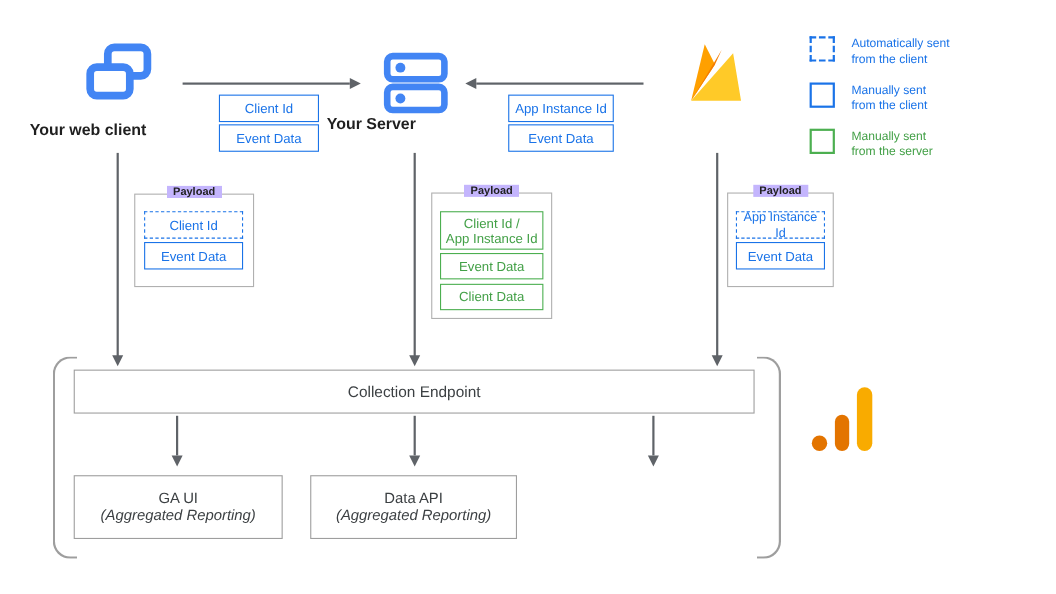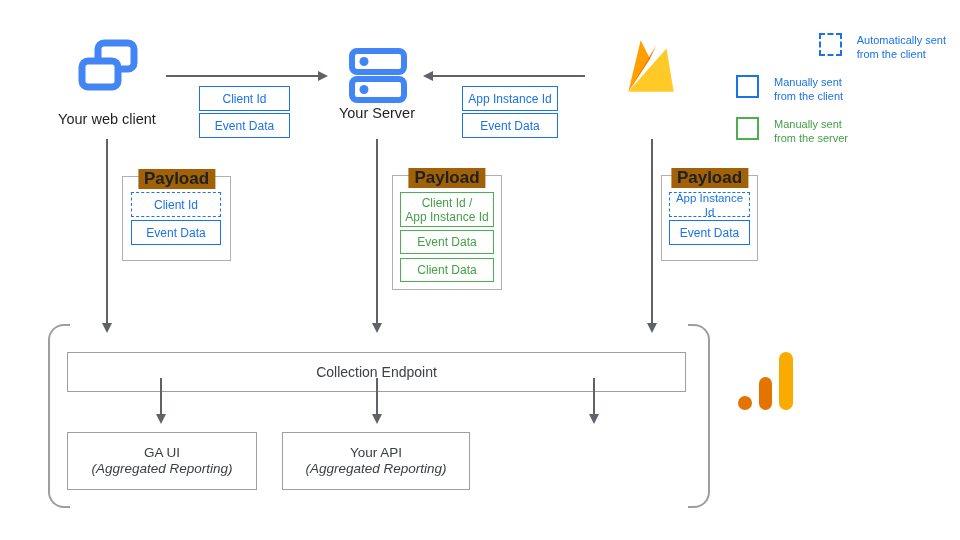--- a/index.html
+++ b/index.html
@@ -1,22 +1,22 @@
 <!DOCTYPE html>
 <html><head>
 <meta charset="utf-8">
 <style>
   html,body{margin:0;padding:0;background:#fff;}
   .stage{position:relative;width:960px;height:540px;background:#fff;overflow:hidden;
          font-family:"Liberation Sans",sans-serif;color:#212121;}
   .abs{position:absolute;}
 
   
-  .node-label{position:absolute;width:160px;text-align:center;font-size:14.5px;
-              font-weight:400;color:#1f1f1f;}
+  .node-label{position:absolute;width:160px;text-align:left;font-size:14.5px;
+              font-weight:700;color:#1f1f1f;}
 
   
   .hline{position:absolute;height:2px;background:#5f6368;}
   .vline{position:absolute;width:2px;background:#5f6368;}
   .head-right{position:absolute;width:0;height:0;border-top:5px solid transparent;
               border-bottom:5px solid transparent;border-left:10px solid #5f6368;}
   .head-left{position:absolute;width:0;height:0;border-top:5px solid transparent;
              border-bottom:5px solid transparent;border-right:10px solid #5f6368;}
   .head-down{position:absolute;width:0;height:0;border-left:5px solid transparent;
              border-right:5px solid transparent;border-top:10px solid #5f6368;}
@@ -24,21 +24,21 @@
   
   .tag{position:absolute;background:#fff;border:1px solid #1a73e8;color:#1a73e8;
        font-size:12px;font-weight:500;display:flex;align-items:center;justify-content:center;
        text-align:center;white-space:pre-line;line-height:14px;}
   .tag.dashed{border:1.5px dashed #1a73e8;}
   .tag.green{border-color:#4caf50;color:#43a047;}
 
   
   .payload{position:absolute;border:1px solid #b0b0b0;background:#fff;}
   .payload-title{position:absolute;top:-8px;left:50%;transform:translateX(-50%);
-                 background:#a16207;padding:0 6px;font-size:17px;font-weight:bold;
+                 background:#c4b5fd;padding:0 6px;font-size:10px;font-weight:bold;
                  color:#212121;white-space:nowrap;}
 
   
   .legend-item{position:absolute;display:flex;align-items:flex-start;}
   .swatch{width:19px;height:19px;background:#fff;flex:0 0 auto;}
   .swatch.b-dashed{border:2px dashed #1a73e8;}
   .swatch.b-solid{border:2px solid #1a73e8;}
   .swatch.g-solid{border:2px solid #4caf50;}
   .legend-text{margin-left:15px;font-size:11px;line-height:13.5px;font-weight:500;
                white-space:pre-line;padding-top:1px;}
@@ -100,21 +100,21 @@
     <div class="hline" style="left:433px;top:75px;width:152px;"></div>
   </div>
 
   <div class="tag" style="left:199px;top:86px;width:89px;height:23px;">Client Id</div>
   <div class="tag" style="left:199px;top:113px;width:89px;height:23px;">Event Data</div>
 
   <div class="tag" style="left:462px;top:86px;width:94px;height:23px;">App Instance Id</div>
   <div class="tag" style="left:462px;top:113px;width:94px;height:23px;">Event Data</div>
 
   <div>
-    <div class="legend-item" style="left:736px;top:33px;width:210px;justify-content:flex-end;">
+    <div class="legend-item" style="left:736px;top:33px;width:210px;">
       <div class="swatch b-dashed"></div>
       <div class="legend-text blue">Automatically sent
 from the client</div>
     </div>
     <div class="legend-item" style="left:736px;top:75px;width:210px;">
       <div class="swatch b-solid"></div>
       <div class="legend-text blue">Manually sent
 from the client</div>
     </div>
     <div class="legend-item" style="left:736px;top:117px;width:210px;">
@@ -153,21 +153,21 @@
 
   <div class="payload" style="left:661px;top:175px;width:95px;height:84px;">
     <div class="payload-title">Payload</div>
     <div class="tag dashed" style="left:7px;top:16px;width:79px;height:23px;font-size:11.5px;">App Instance Id</div>
     <div class="tag" style="left:7px;top:44px;width:79px;height:23px;">Event Data</div>
   </div>
 
   <div class="bracket left" style="left:48px;"></div>
   <div class="bracket right" style="left:688px;"></div>
 
-  <div class="big-box" style="left:67px;top:352px;width:617px;height:38px;">
+  <div class="big-box" style="left:67px;top:336px;width:617px;height:38px;">
     <div class="endpoint-label">Collection Endpoint</div>
   </div>
 
   <div>
     <div class="vline" style="left:160px;top:378px;height:36px;"></div>
     <div class="head-down" style="left:156px;top:414px;"></div>
   </div>
   <div>
     <div class="vline" style="left:376px;top:378px;height:36px;"></div>
     <div class="head-down" style="left:372px;top:414px;"></div>
@@ -175,21 +175,21 @@
   <div>
     <div class="vline" style="left:593px;top:378px;height:36px;"></div>
     <div class="head-down" style="left:589px;top:414px;"></div>
   </div>
 
   <div class="big-box" style="left:67px;top:432px;width:188px;height:56px;">
     <div class="title">GA UI</div>
     <div class="subtitle">(Aggregated Reporting)</div>
   </div>
   <div class="big-box" style="left:282px;top:432px;width:186px;height:56px;">
-    <div class="title">Your API</div>
+    <div class="title">Data API</div>
     <div class="subtitle">(Aggregated Reporting)</div>
   </div>
 
   <div>
     <div class="ga-dot" style="left:738px;top:396px;width:14px;height:14px;"></div>
     <div class="ga-bar" style="left:759px;top:377px;width:13px;height:33px;background:#e37400;"></div>
     <div class="ga-bar" style="left:779px;top:352px;width:14px;height:58px;background:#f9ab00;"></div>
   </div>
 
 </div>

